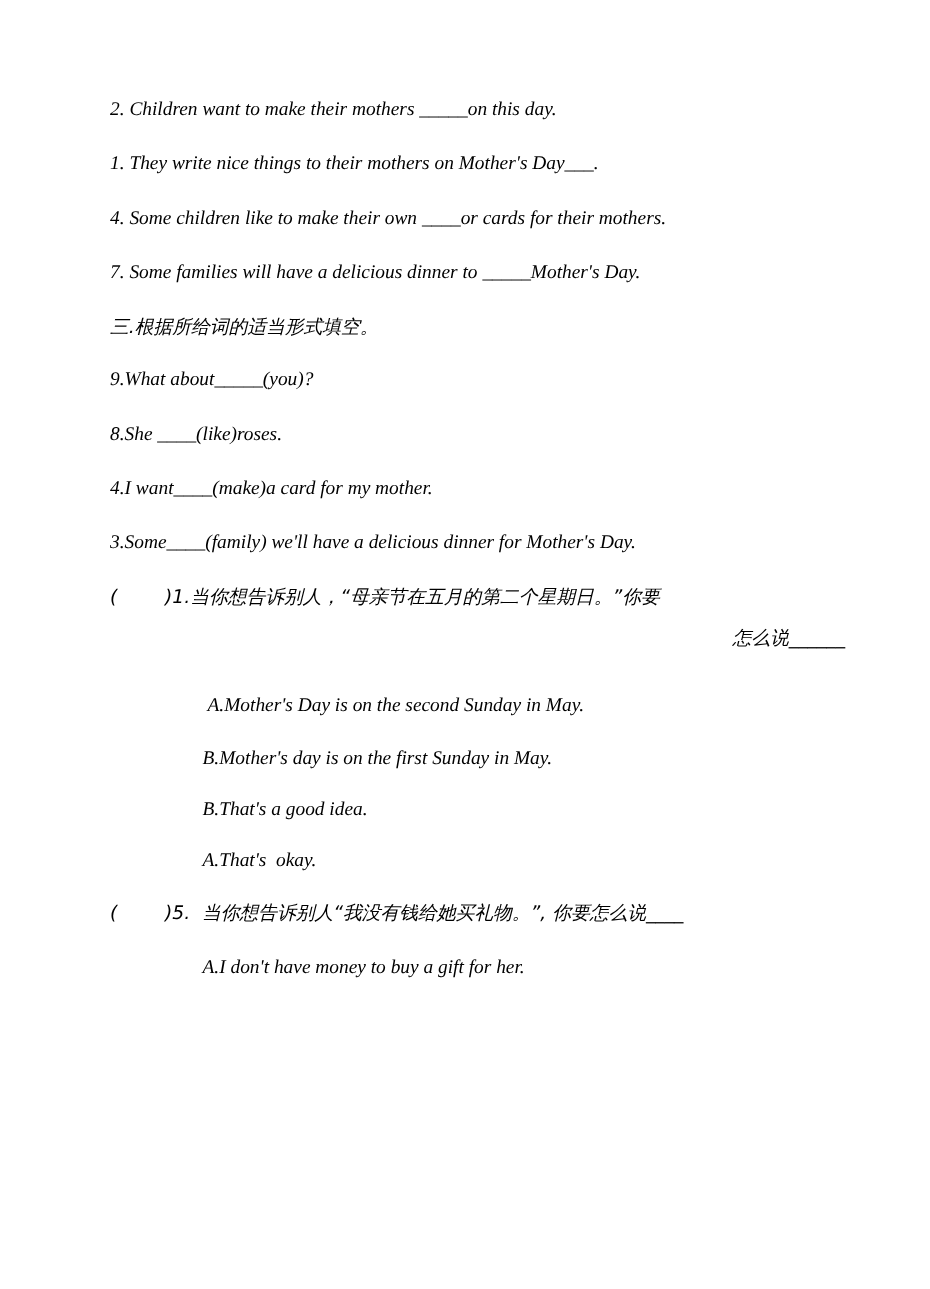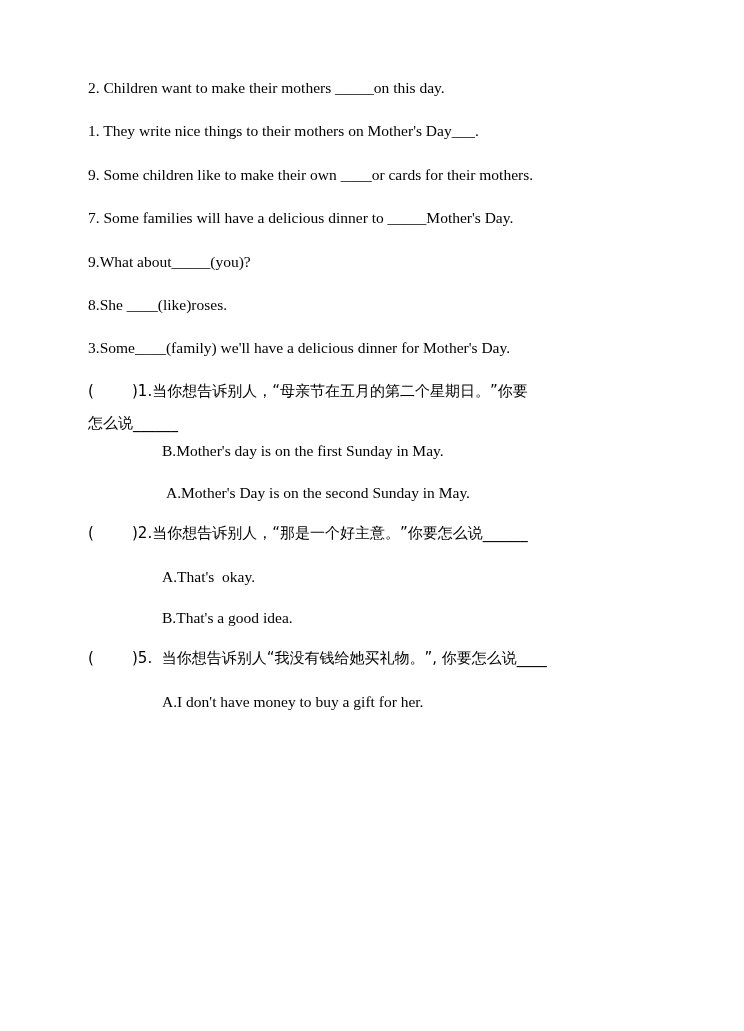--- a/index.html
+++ b/index.html
@@ -13,20 +13,21 @@
     font-family: "Liberation Serif", "DejaVu Serif", serif;
     color: #000000;
     overflow: hidden;
   }
   .page {
     position: relative;
     width: 712px;
     height: 1031px;
     box-sizing: border-box;
     padding: 78px 36px 0 88px;
+    font-style: italic;
   }
   .line {
     font-size: 15.5px;
     line-height: 1.25;
     margin: 0 0 24px 0;
     white-space: pre-wrap;
   }
   .line.cjk {
     font-family: "DejaVu Sans", "Liberation Sans", sans-serif;
     font-size: 15px;
@@ -35,63 +36,65 @@
     font-size: 15.5px;
     line-height: 1.25;
     margin: 0 0 22px 0;
     padding-left: 78px;
     white-space: pre-wrap;
   }
   .choice.indent-b {
     padding-left: 74px;
   }
   .wrap2 {
-    margin-bottom: 8px;
+    margin-bottom: 36px;
   }
   .wrap2 .l1 {
     font-family: "DejaVu Sans", "Liberation Sans", sans-serif;
     font-size: 15px;
     line-height: 1.25;
     margin: 0;
     white-space: pre-wrap;
   }
   .wrap2 .l2 {
     font-family: "DejaVu Sans", "Liberation Sans", sans-serif;
     font-size: 15px;
     line-height: 1.25;
     margin: 14px 0 0 0;
     white-space: pre-wrap;
+    text-align: right;
   }
 </style>
 </head>
 <body>
 
 <div class="page">
 
   <p class="line">2. Children want to make their mothers _____on this day.</p>
   <p class="line">1. They write nice things to their mothers on Mother's Day___.</p>
-  <p class="line">9. Some children like to make their own ____or cards for their mothers.</p>
+  <p class="line">4. Some children like to make their own ____or cards for their mothers.</p>
   <p class="line">7. Some families will have a delicious dinner to _____Mother's Day.</p>
 
+  <p class="line cjk">三.根据所给词的适当形式填空。</p>
 
   <p class="line">9.What about_____(you)?</p>
   <p class="line">8.She ____(like)roses.</p>
+  <p class="line">4.I want____(make)a card for my mother.</p>
   <p class="line">3.Some____(family) we'll have a delicious dinner for Mother's Day.</p>
 
 
   <div class="wrap2">
     <p class="l1">(        )1.当你想告诉别人，“母亲节在五月的第二个星期日。”你要</p>
     <p class="l2">怎么说______</p>
   </div>
 
+  <p class="choice">A.Mother's Day is on the second Sunday in May.</p>
   <p class="choice indent-b">B.Mother's day is on the first Sunday in May.</p>
-  <p class="choice">A.Mother's Day is on the second Sunday in May.</p>
 
-  <p class="line cjk">(        )2.当你想告诉别人，“那是一个好主意。”你要怎么说______</p>
 
+  <p class="choice indent-b">B.That's a good idea.</p>
   <p class="choice indent-b">A.That's  okay.</p>
-  <p class="choice indent-b">B.That's a good idea.</p>
 
   <p class="line cjk">(        )5.  当你想告诉别人“我没有钱给她买礼物。”, 你要怎么说____</p>
 
   <p class="choice indent-b">A.I don't have money to buy a gift for her.</p>
 
 </div>
 
 </body></html>

